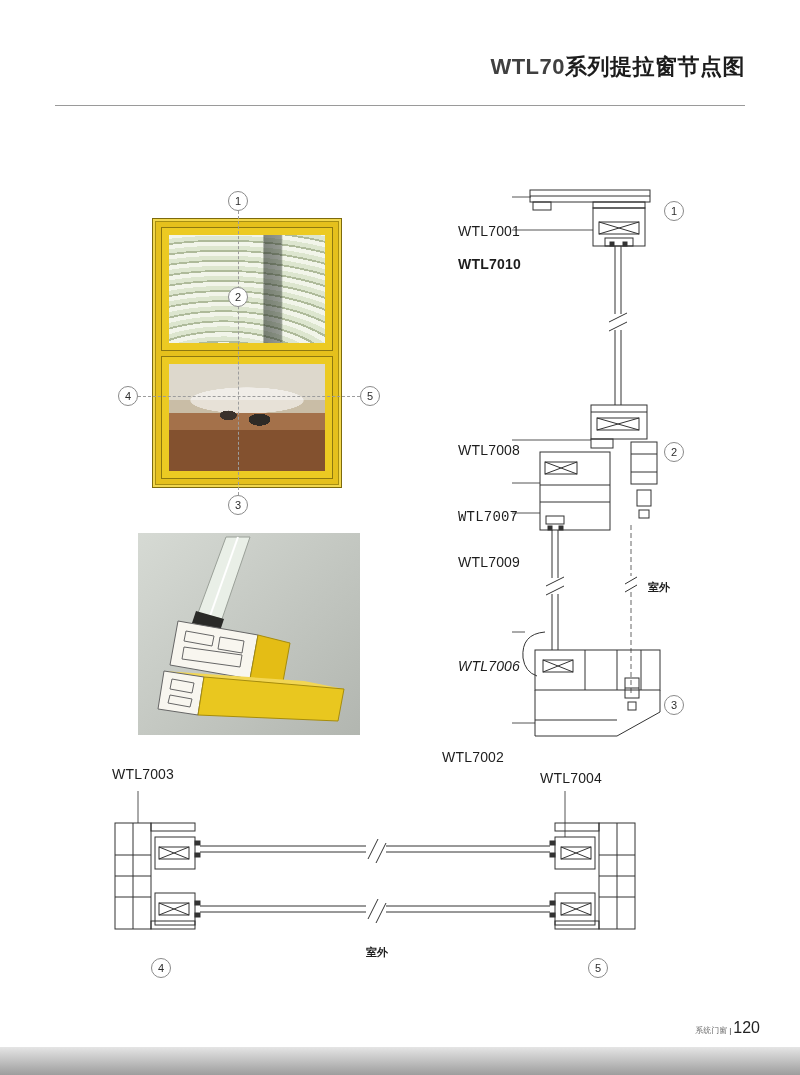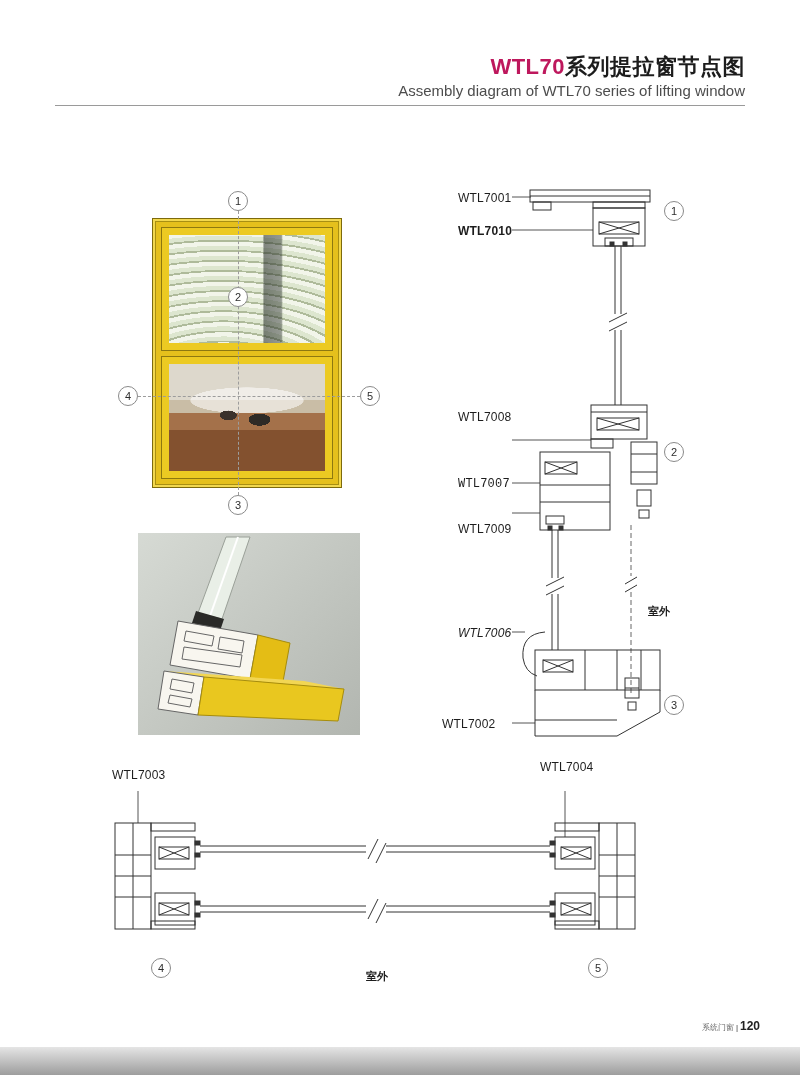--- a/index.html
+++ b/index.html
@@ -2,21 +2,21 @@
 <html><head>
 <meta charset="utf-8">
 <style>
   * { margin:0; padding:0; box-sizing:border-box; }
   html,body { background:#fff; }
   body { font-family:"Liberation Sans", sans-serif; }
   .page { position:relative; width:800px; height:1075px; background:#ffffff; overflow:hidden; }
 
   
   .title { position:absolute; top:52px; right:55px; font-size:22px; font-weight:bold; color:#1c1c1c; letter-spacing:.5px; white-space:nowrap; }
-  .title .hl { color:#be185d; }
+  .title .hl { color:#404040; }
   .subtitle { position:absolute; top:82px; right:55px; font-size:15px; color:#4d4d4d; white-space:nowrap; }
   .rule { position:absolute; top:105px; left:55px; width:690px; height:1px; background:#9a9a9a; }
 
   
   .window { position:absolute; left:152px; top:218px; width:190px; height:270px;
             background:#e5c01c; border:1px solid #7d6a0c; box-shadow:inset 0 0 0 2px #f2d84e, inset 0 0 0 3px #a88f12;
             padding:9px; display:flex; flex-direction:column; gap:7px; z-index:1; }
   .sash { flex:1; border:7px solid #ecca22; outline:1px solid #8d7810; background:#ccc; overflow:hidden; }
   .photo { width:100%; height:100%; }
   .photo-top { background:
@@ -36,39 +36,38 @@
   
   .callout { position:absolute; width:20px; height:20px; border-radius:50%; background:#fff; border:1px solid #8a8a8a;
              display:flex; align-items:center; justify-content:center; font-size:11px; color:#2e2e2e; z-index:6; }
 
   
   .render3d { position:absolute; left:138px; top:533px; width:222px; height:202px;
               background:linear-gradient(135deg,#d6dad4,#b2b6b0); }
 
   
   .svg-abs { position:absolute; }
-  .plabel { position:absolute; font-size:12px; color:#1d1d1d; letter-spacing:.2px; white-space:nowrap; }
-  .outdoor { position:absolute; font-size:11px; font-weight:bold; color:#1d1d1d; white-space:nowrap;margin-top:24px; }
+  .plabel { position:absolute; font-size:14px; color:#1d1d1d; letter-spacing:.2px; white-space:nowrap;margin-top:32px; }
+  .outdoor { position:absolute; font-size:11px; font-weight:bold; color:#1d1d1d; white-space:nowrap; }
 
   
   .footer-info { position:absolute; right:40px; top:1019px; font-size:8px; color:#666; }
-  .footer-info .pn { font-size:12px; font-weight:bold; color:#222; }
+  .footer-info .pn { font-size:16px; font-weight:normal; color:#222; }
   .footer-info .sep { margin:0 2px; color:#333; }
   .footer-bar { position:absolute; left:0; bottom:0; width:100%; height:28px;
                 background:linear-gradient(180deg,#e5e5e5,#9d9d9d); }
 </style>
 </head>
 <body>
 
 <div class="page">
 
   <div class="title">
     <span class="hl">WTL70</span><span>系列提拉窗节点图</span>
   </div>
-  <div class="subtitle">Assembly diagram of WTL70 series of lifting window</div>
   <div class="rule"></div>
 
   <div class="window">
     <div class="sash">
       <div class="photo photo-top"></div>
     </div>
     <div class="sash">
       <div class="photo photo-bottom"></div>
     </div>
   </div>
@@ -277,22 +276,22 @@
       <rect x="499" y="48" width="36" height="106"></rect>
       <line x1="517" y1="48" x2="517" y2="154"></line>
       <line x1="499" y1="80" x2="535" y2="80"></line>
       <line x1="499" y1="101" x2="535" y2="101"></line>
       <line x1="499" y1="122" x2="535" y2="122"></line>
       <rect x="455" y="48" width="44" height="8"></rect>
       <rect x="455" y="146" width="44" height="8"></rect>
     </g>
   </svg>
 
-  <div class="plabel" style="left:112px; top:768px;">WTL7003</div>
-  <div class="plabel" style="left:540px; top:760px;">WTL7004</div>
+  <div class="plabel" style="left:112px; top:734px;">WTL7003</div>
+  <div class="plabel" style="left:540px; top:738px;">WTL7004</div>
   <div class="outdoor" style="left:366px; top:945px;">室外</div>
 
   <div class="callout" style="left:151px; top:958px;">4</div>
   <div class="callout" style="left:588px; top:958px;">5</div>
 
   <div class="footer-info">
     <span>系统门窗</span><span class="sep">|</span><span class="pn">120</span>
   </div>
   <div class="footer-bar"></div>
 

